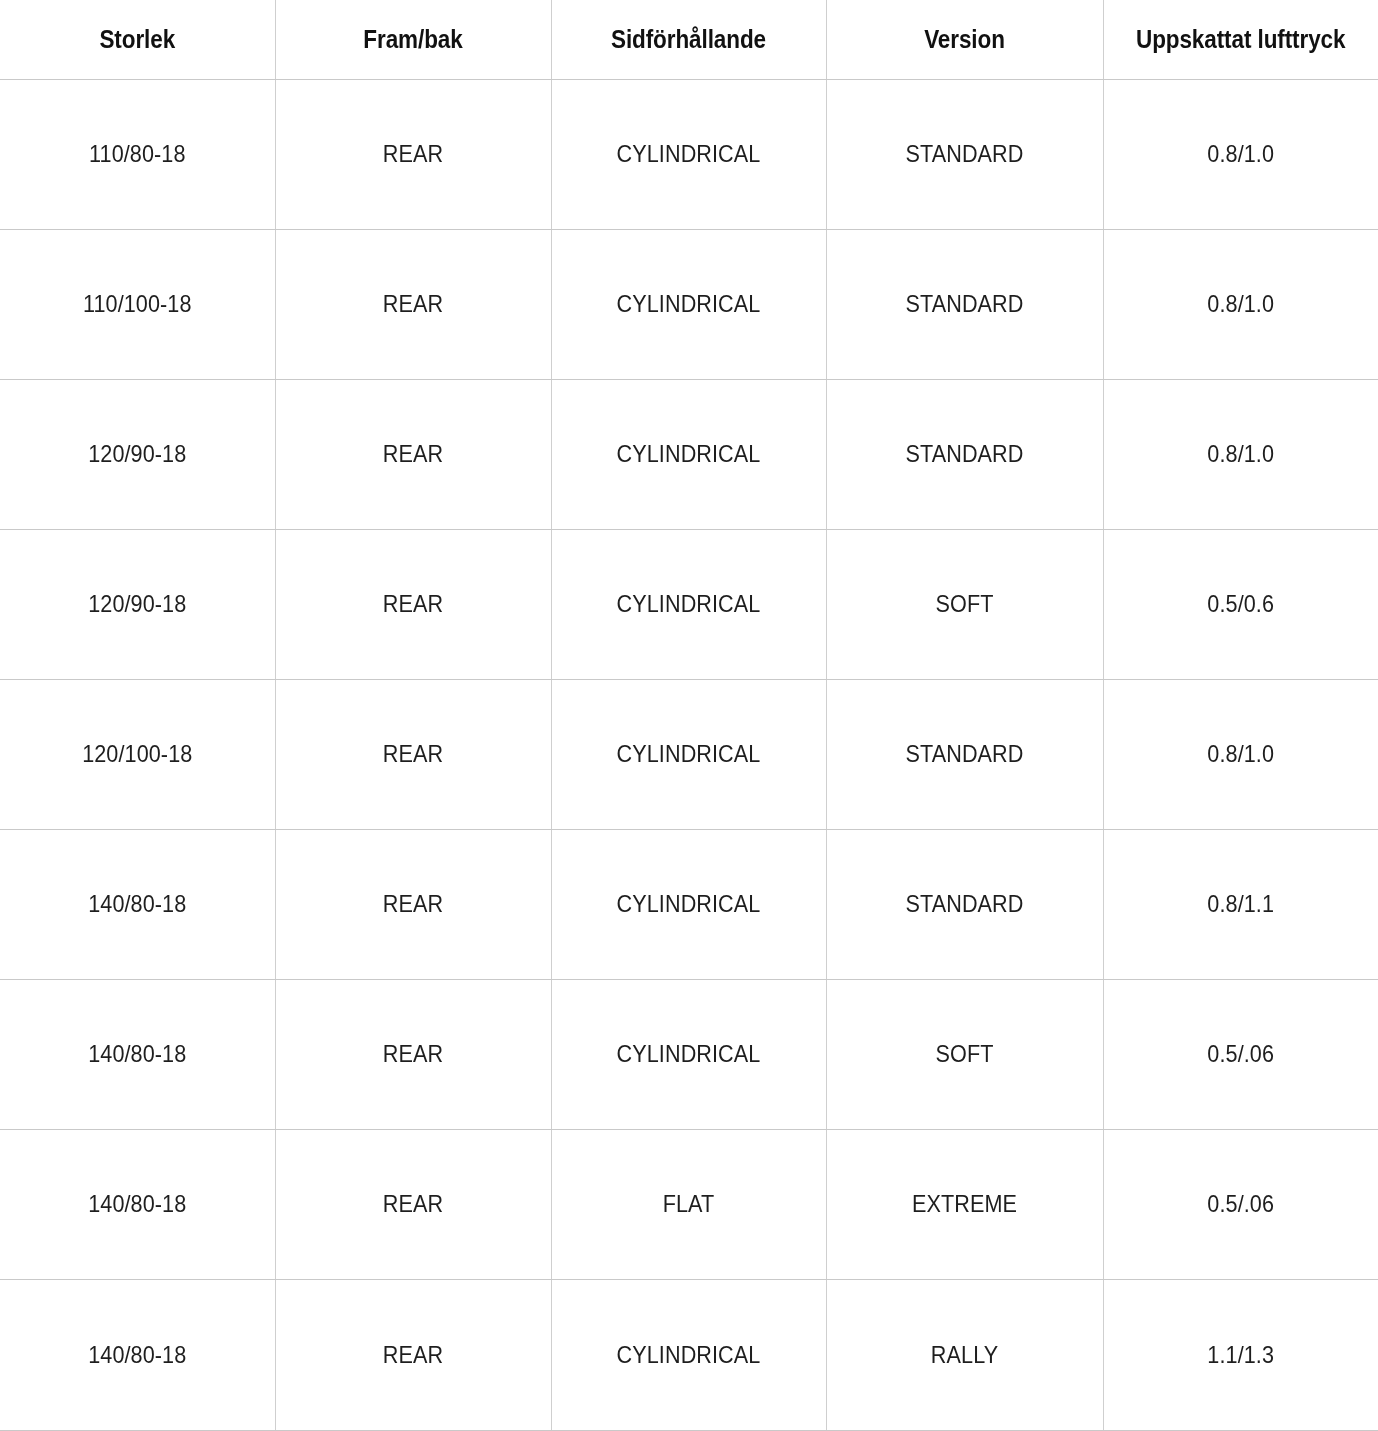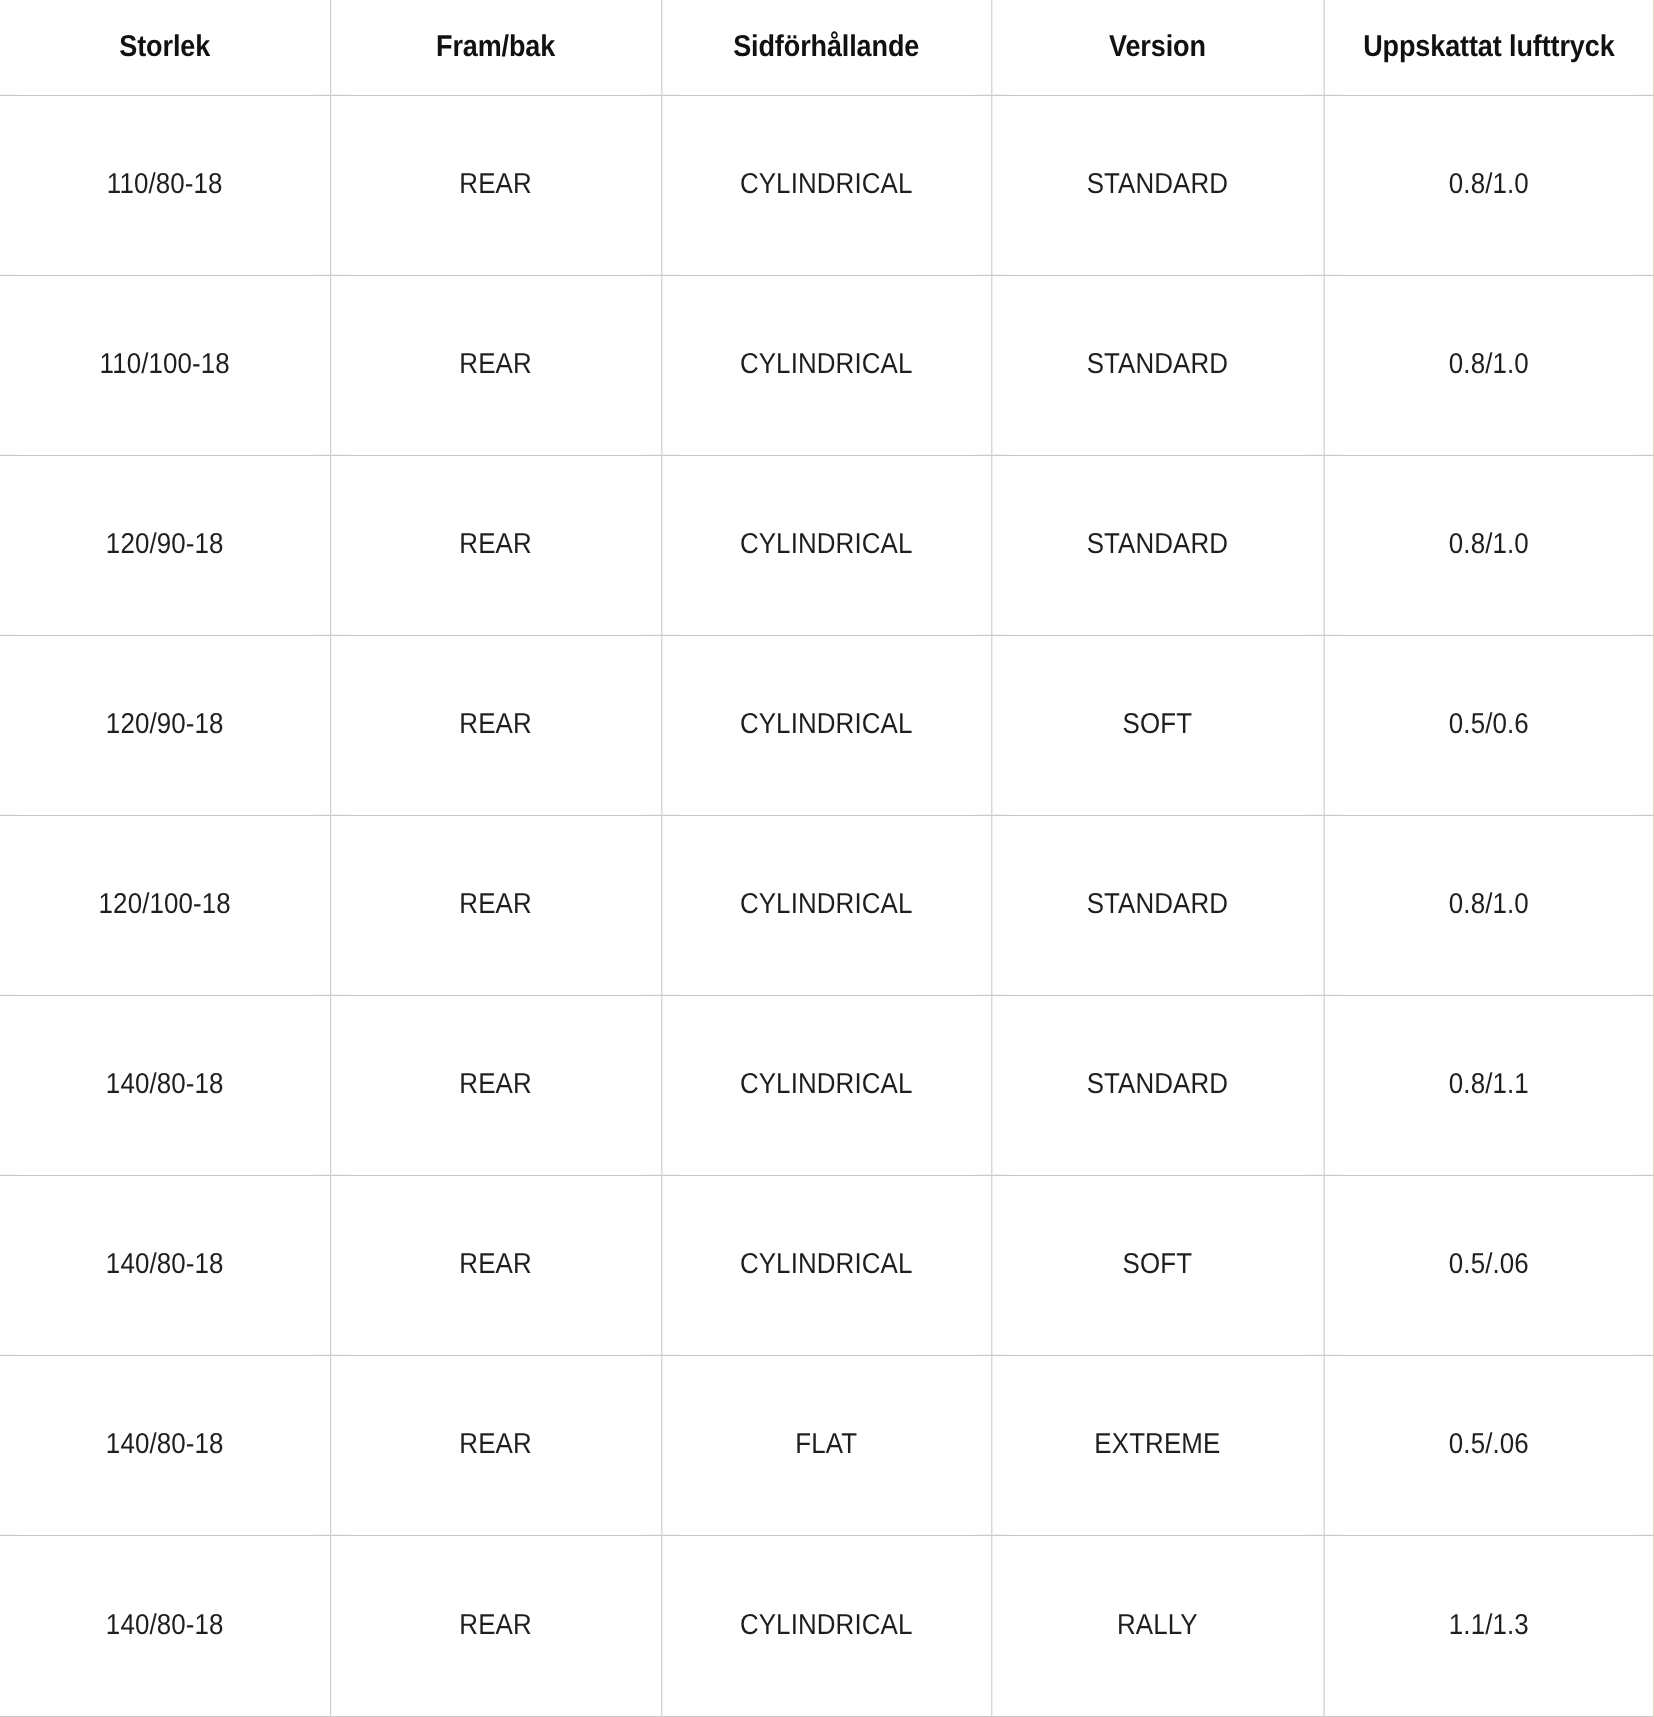--- a/index.html
+++ b/index.html
@@ -12,21 +12,21 @@
   body {
     font-family: "Liberation Sans", "DejaVu Sans", sans-serif;
     color: #1a1a1a;
     -webkit-font-smoothing: antialiased;
   }
 
   #tire-table-root {
     width: 1378px;
     height: 1431px;
     position: relative;
-    background: #a16207;
+    background: #b91c1c;
     overflow: hidden;
     box-sizing: border-box;
   }
 
   table.tire-table {
     width: 1378px;
     border-collapse: collapse;
     table-layout: fixed;
     background: #ffffff;
   }

